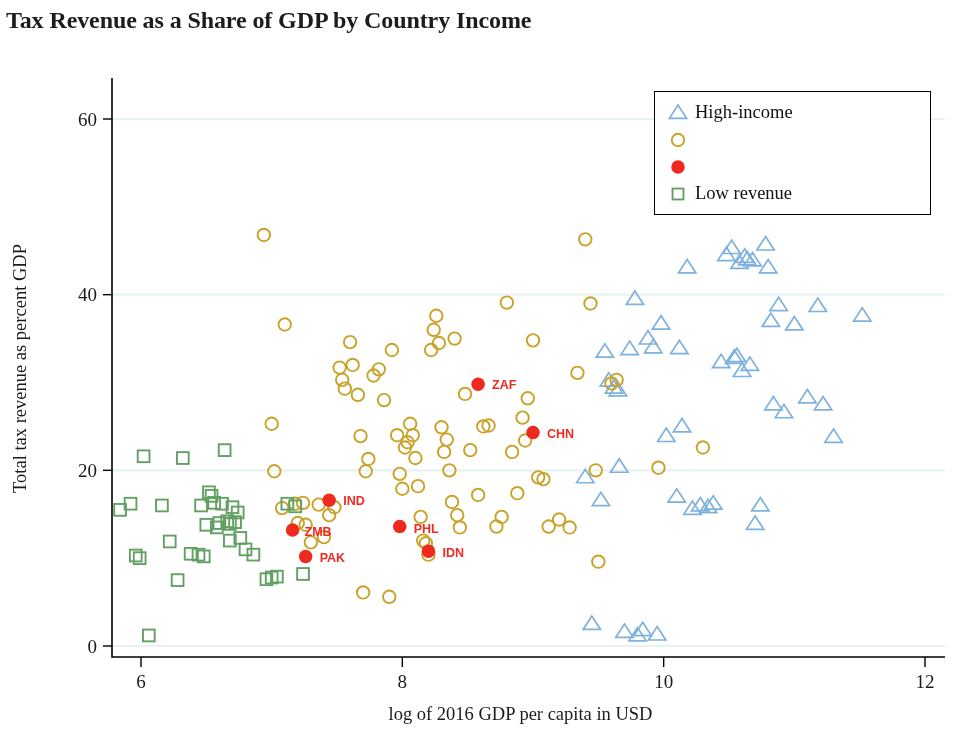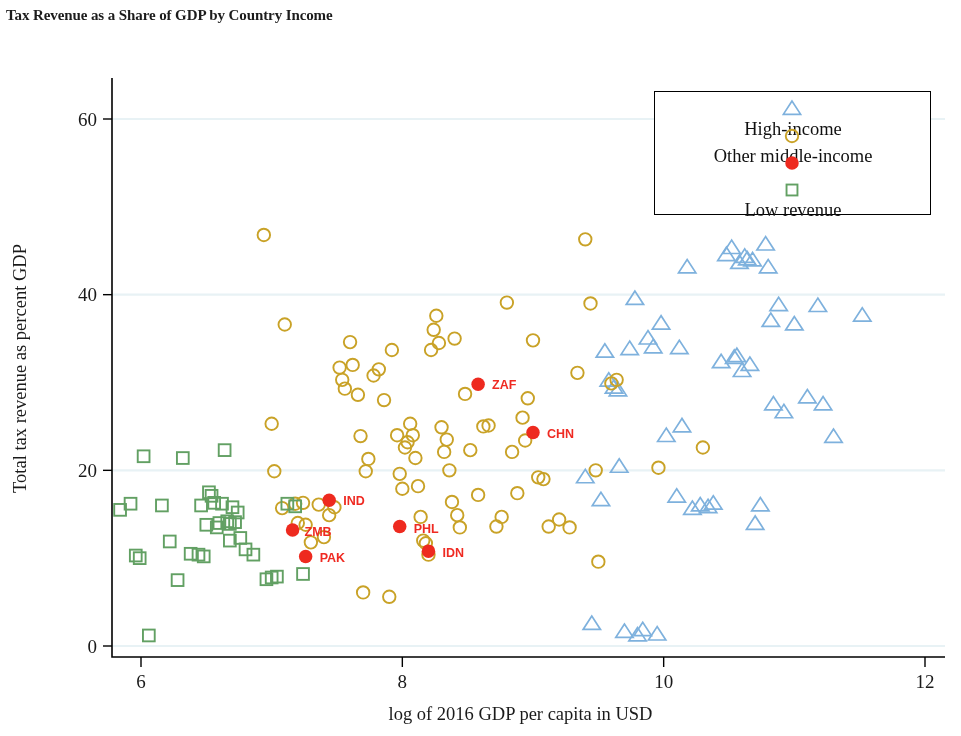--- a/index.html
+++ b/index.html
@@ -9,42 +9,42 @@
     background: #ffffff;
     font-family: "Liberation Serif", serif;
     color: #1a1a1a;
     overflow: hidden;
     position: relative;
   }
   #chart-root { position:absolute; left:0; top:0; width:961px; height:736px; }
   #chart-title {
     position:absolute; left:6px; top:7px;
     font-family:"Liberation Serif", serif;
-    font-weight:700; font-size:15px; letter-spacing:-0.1px;
+    font-weight:700; font-size:24px; letter-spacing:-0.1px;
     color:#1c1c1c; white-space:nowrap;
   }
   #plot-svg { position:absolute; left:0; top:0; }
   .axis-line { stroke:#000; stroke-width:1.6; fill:none; }
   .tick-line { stroke:#000; stroke-width:1.4; }
   .gridline { stroke:#e8f2f5; stroke-width:2.2; }
   .tick-label {
     font-family:"Liberation Serif", serif; font-size:19px; fill:#1a1a1a;
   }
   .axis-title {
     font-family:"Liberation Serif", serif; font-size:18.5px; fill:#1a1a1a;
   }
   .pt-label {
     font-family:"Liberation Sans", sans-serif; font-size:12.5px;
     font-weight:700; fill:#ef2a22;
   }
   #legend-box {
     position:absolute;
     border:1.4px solid #000; background:#fff;
   }
-  .legend-row { display:flex; align-items:center; height:27px;flex-direction:column; }
+  .legend-row { display:flex; align-items:center; height:27px; }
   .legend-sym { width:30px; display:flex; justify-content:center; align-items:center; }
   .legend-text {
     font-family:"Liberation Serif", serif; font-size:18.5px; color:#111;
     white-space:nowrap; padding-left:2px;
   }
 </style>
 </head>
 <body>
 
 <div id="chart-root">
@@ -279,21 +279,20 @@
           </svg>
         </span>
         <span class="legend-text">High-income</span>
       </div>
       <div class="legend-row">
         <span class="legend-sym">
           <svg width="20" height="20">
             <circle cx="10" cy="10" r="6.24" fill="none" stroke="#c9a227" stroke-width="1.9"></circle>
           </svg>
         </span>
-        <span class="legend-text">Other middle-income</span>
       </div>
       <div class="legend-row">
         <span class="legend-sym">
           <svg width="20" height="20">
             <circle cx="10" cy="10" r="6.75" fill="#ee2a1f" stroke="none"></circle>
           </svg>
         </span>
       </div>
       <div class="legend-row">
         <span class="legend-sym">

